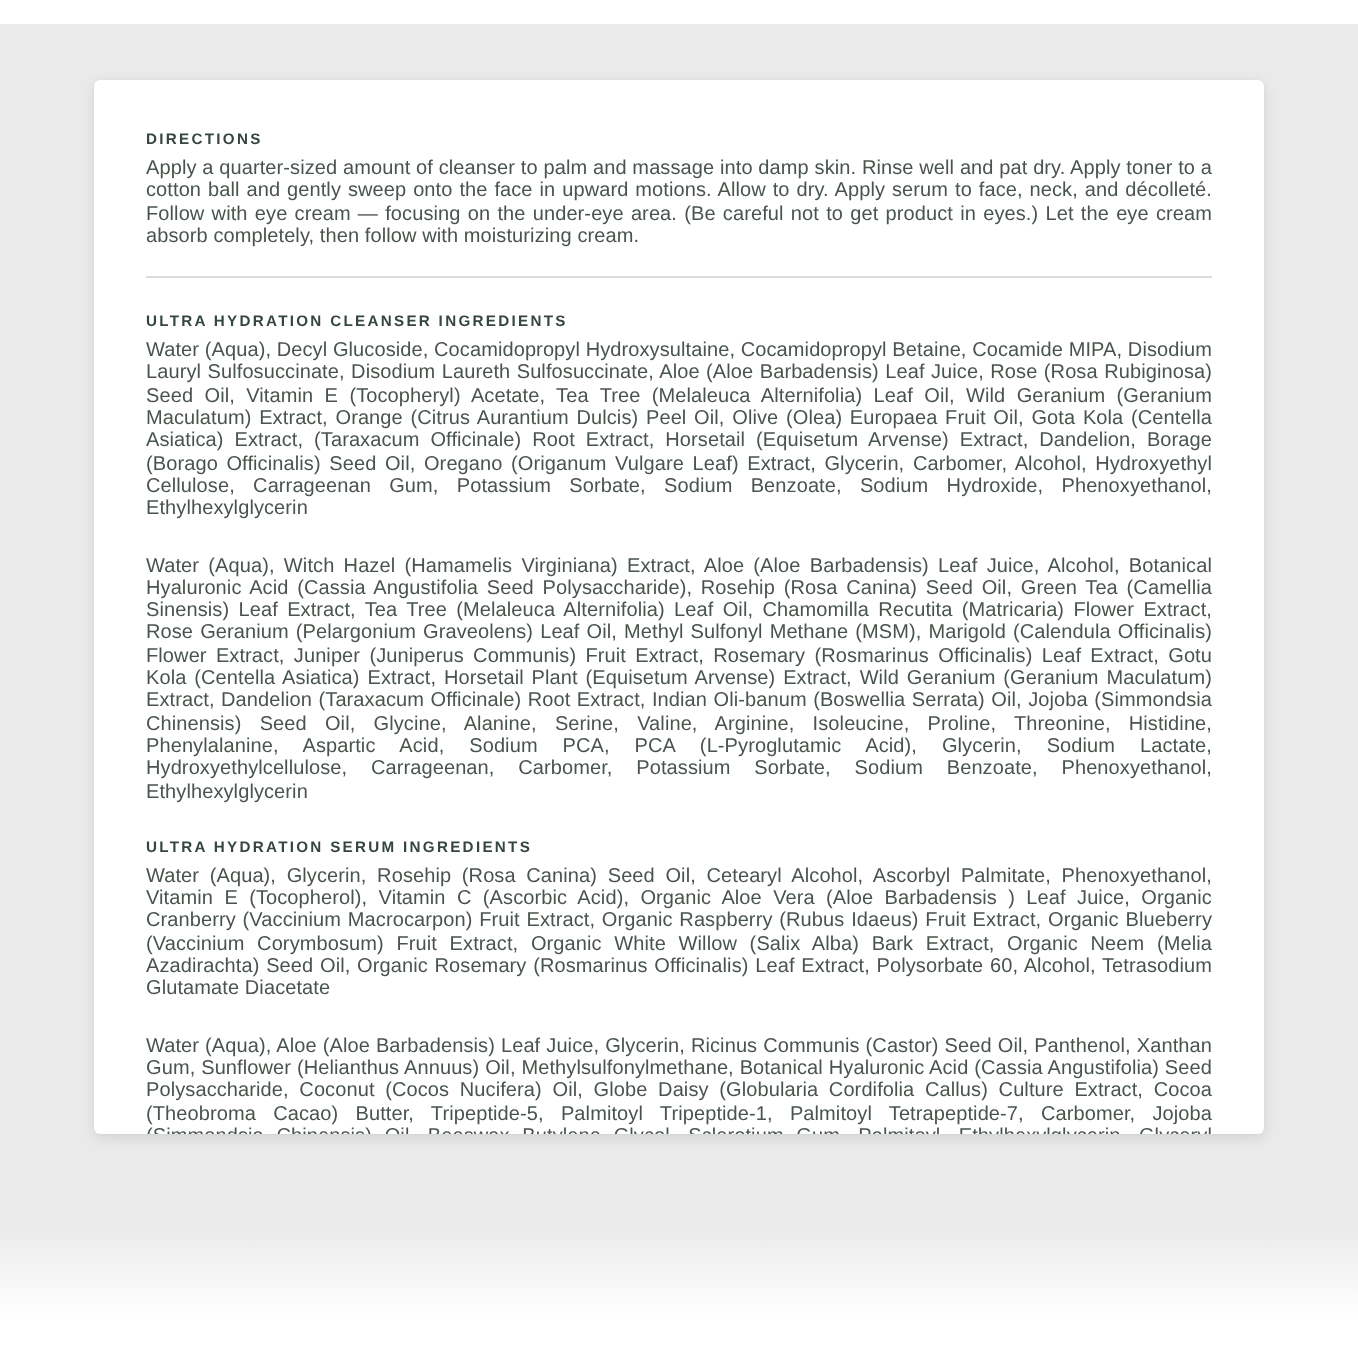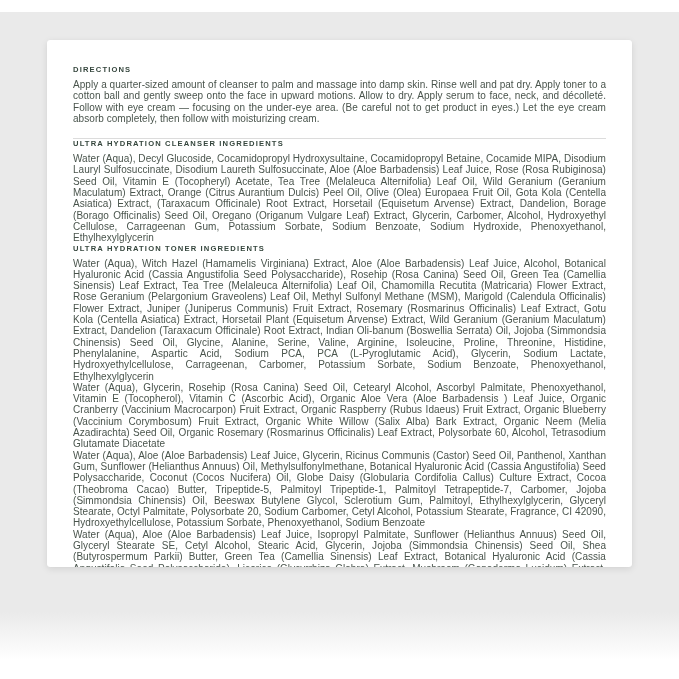--- a/index.html
+++ b/index.html
@@ -49,45 +49,45 @@
     color:var(--body-color);
     text-align:justify;
     letter-spacing:0.05px;
   }
   .para-gap{margin-top:11px;}
   hr.divider{
     border:none;
     border-top:1px solid var(--divider-color);
     margin:14px 0 0 0;
   }
-  section{}
+  section{margin-top:17px;}
 </style>
 </head>
 <body>
 
 <div class="gray-band"></div>
 
 <div class="card">
 
   <h3>DIRECTIONS</h3>
   <p class="bodytext">Apply a quarter-sized amount of cleanser to palm and massage into damp skin. Rinse well and pat dry. Apply toner to a cotton ball and gently sweep onto the face in upward motions. Allow to dry. Apply serum to face, neck, and décolleté. Follow with eye cream — focusing on the under-eye area. (Be careful not to get product in eyes.) Let the eye cream absorb completely, then follow with moisturizing cream.</p>
 
   <hr class="divider">
 
   <section>
     <h3>ULTRA HYDRATION CLEANSER INGREDIENTS</h3>
     <p class="bodytext">Water (Aqua), Decyl Glucoside, Cocamidopropyl Hydroxysultaine, Cocamidopropyl Betaine, Cocamide MIPA, Disodium Lauryl Sulfosuccinate, Disodium Laureth Sulfosuccinate, Aloe (Aloe Barbadensis) Leaf Juice, Rose (Rosa Rubiginosa) Seed Oil, Vitamin E (Tocopheryl) Acetate, Tea Tree (Melaleuca Alternifolia) Leaf Oil, Wild Geranium (Geranium Maculatum) Extract, Orange (Citrus Aurantium Dulcis) Peel Oil, Olive (Olea) Europaea Fruit Oil, Gota Kola (Centella Asiatica) Extract, (Taraxacum Officinale) Root Extract, Horsetail (Equisetum Arvense) Extract, Dandelion, Borage (Borago Officinalis) Seed Oil, Oregano (Origanum Vulgare Leaf) Extract, Glycerin, Carbomer, Alcohol, Hydroxyethyl Cellulose, Carrageenan Gum, Potassium Sorbate, Sodium Benzoate, Sodium Hydroxide, Phenoxyethanol, Ethylhexylglycerin</p>
   </section>
 
   <section>
-    <h3>ULTRA HYDRATION TONER INGREDIENTS</h3>
     <p class="bodytext">Water (Aqua), Witch Hazel (Hamamelis Virginiana) Extract, Aloe (Aloe Barbadensis) Leaf Juice, Alcohol, Botanical Hyaluronic Acid (Cassia Angustifolia Seed Polysaccharide), Rosehip (Rosa Canina) Seed Oil, Green Tea (Camellia Sinensis) Leaf Extract, Tea Tree (Melaleuca Alternifolia) Leaf Oil, Chamomilla Recutita (Matricaria) Flower Extract, Rose Geranium (Pelargonium Graveolens) Leaf Oil, Methyl Sulfonyl Methane (MSM), Marigold (Calendula Officinalis) Flower Extract, Juniper (Juniperus Communis) Fruit Extract, Rosemary (Rosmarinus Officinalis) Leaf Extract, Gotu Kola (Centella Asiatica) Extract, Horsetail Plant (Equisetum Arvense) Extract, Wild Geranium (Geranium Maculatum) Extract, Dandelion (Taraxacum Officinale) Root Extract, Indian Oli-banum (Boswellia Serrata) Oil, Jojoba (Simmondsia Chinensis) Seed Oil, Glycine, Alanine, Serine, Valine, Arginine, Isoleucine, Proline, Threonine, Histidine, Phenylalanine, Aspartic Acid, Sodium PCA, PCA (L-Pyroglutamic Acid), Glycerin, Sodium Lactate, Hydroxyethylcellulose, Carrageenan, Carbomer, Potassium Sorbate, Sodium Benzoate, Phenoxyethanol, Ethylhexylglycerin</p>
   </section>
 
   <section>
+    <h3>ULTRA HYDRATION SERUM INGREDIENTS</h3>
     <p class="bodytext">Water (Aqua), Glycerin, Rosehip (Rosa Canina) Seed Oil, Cetearyl Alcohol, Ascorbyl Palmitate, Phenoxyethanol, Vitamin E (Tocopherol), Vitamin C (Ascorbic Acid), Organic Aloe Vera (Aloe Barbadensis ) Leaf Juice, Organic Cranberry (Vaccinium Macrocarpon) Fruit Extract, Organic Raspberry (Rubus Idaeus) Fruit Extract, Organic Blueberry (Vaccinium Corymbosum) Fruit Extract, Organic White Willow (Salix Alba) Bark Extract, Organic Neem (Melia Azadirachta) Seed Oil, Organic Rosemary (Rosmarinus Officinalis) Leaf Extract, Polysorbate 60, Alcohol, Tetrasodium Glutamate Diacetate</p>
   </section>
 
   <section>
     <p class="bodytext">Water (Aqua), Aloe (Aloe Barbadensis) Leaf Juice, Glycerin, Ricinus Communis (Castor) Seed Oil, Panthenol, Xanthan Gum, Sunflower (Helianthus Annuus) Oil, Methylsulfonylmethane, Botanical Hyaluronic Acid (Cassia Angustifolia) Seed Polysaccharide, Coconut (Cocos Nucifera) Oil, Globe Daisy (Globularia Cordifolia Callus) Culture Extract, Cocoa (Theobroma Cacao) Butter, Tripeptide-5, Palmitoyl Tripeptide-1, Palmitoyl Tetrapeptide-7, Carbomer, Jojoba (Simmondsia Chinensis) Oil, Beeswax Butylene Glycol, Sclerotium Gum, Palmitoyl, Ethylhexylglycerin, Glyceryl Stearate, Octyl Palmitate, Polysorbate 20, Sodium Carbomer, Cetyl Alcohol, Potassium Stearate, Fragrance, CI 42090, Hydroxyethylcellulose, Potassium Sorbate, Phenoxyethanol, Sodium Benzoate</p>
   </section>
 
   <section>
     <p class="bodytext">Water (Aqua), Aloe (Aloe Barbadensis) Leaf Juice, Isopropyl Palmitate, Sunflower (Helianthus Annuus) Seed Oil, Glyceryl Stearate SE, Cetyl Alcohol, Stearic Acid, Glycerin, Jojoba (Simmondsia Chinensis) Seed Oil, Shea (Butyrospermum Parkii) Butter, Green Tea (Camellia Sinensis) Leaf Extract, Botanical Hyaluronic Acid (Cassia Angustifolia Seed Polysaccharide), Licorice (Glycyrrhiza Glabra) Extract, Mushroom (Ganoderma Lucidum) Extract, Gotu Kola (Centella Asiatica) Extract, Wild Geranium (Geranium Maculatum) Extract, Horsetail (Equisetum Arvense) Extract, Dandelion (Taraxacum Officinale) Root Extract, Lemon Balm (Melissa Officinalis) Extract, Panax, Ginseng Root Extract, Anis (Anisum) Fruit Extract, Horseradish (Cochlearia Armoracia) Root Extract, Magnolia Vine (Schisandra Chinensis) Fruit Extract, Fennel (Foeniculum Vulgare) Fruit Extract, Xanthan Gum, Panthenol, Vitamin E Acetate (Tocopherol Acetate), Hydroxyethylcellulose, Ethanol, Ethylhexylglycerin, Phenoxyethanol</p>
   </section>

